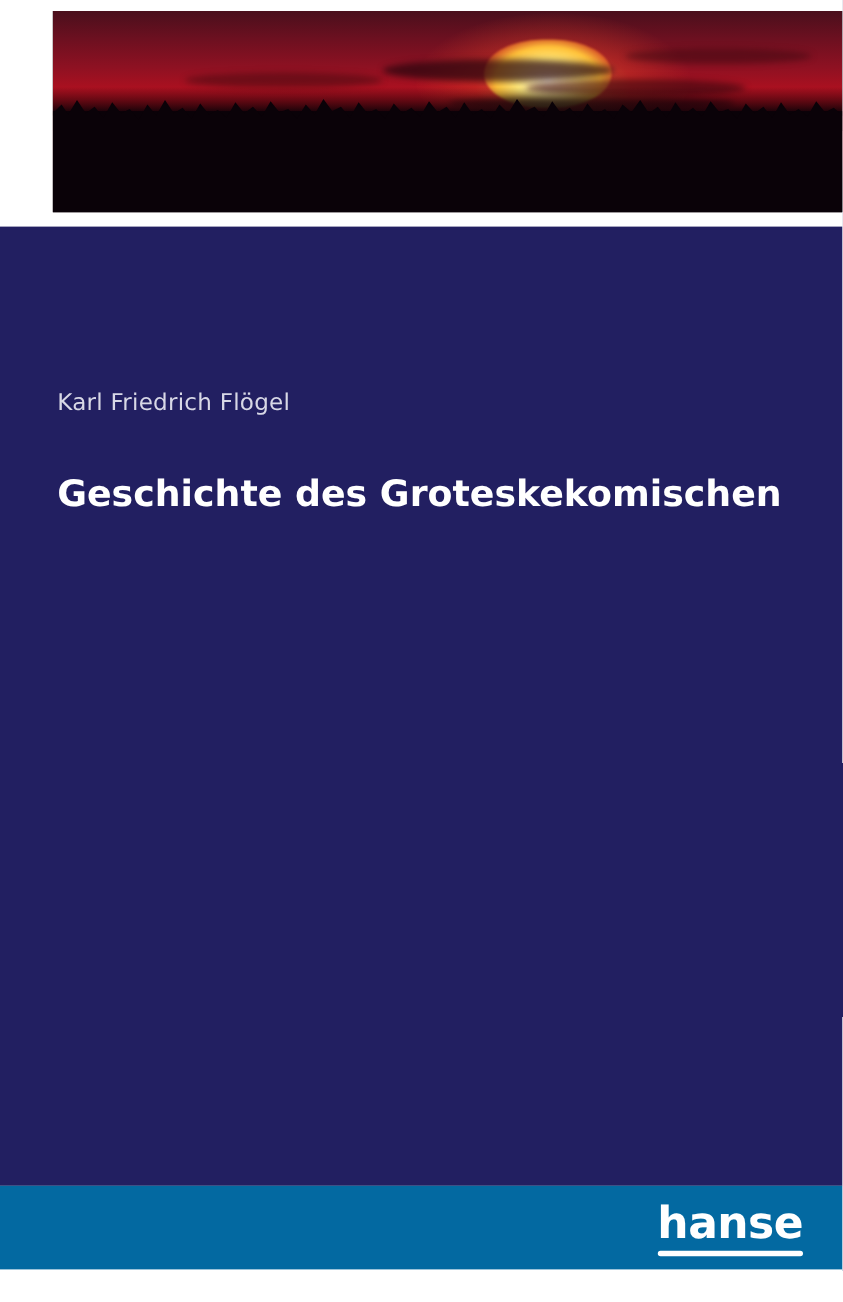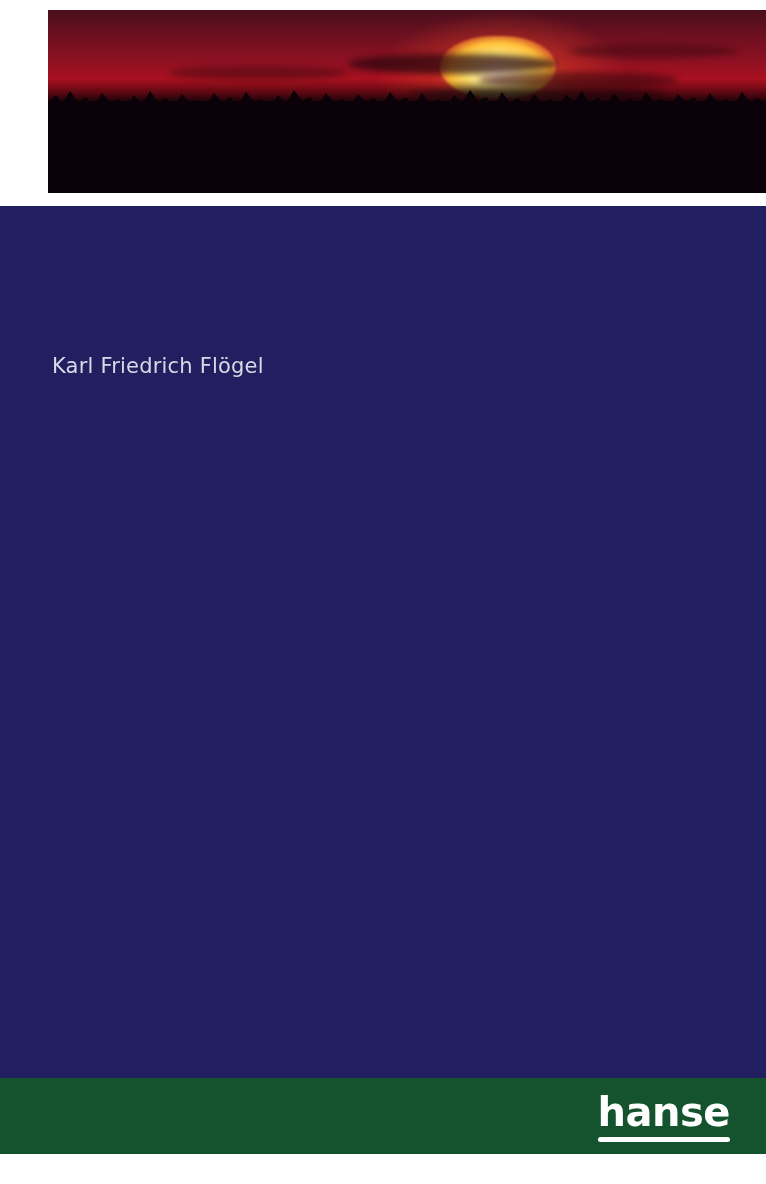--- a/index.html
+++ b/index.html
@@ -134,21 +134,21 @@
     color: #e3e3ee;
     line-height: 1.3;
   }
   
   .footer {
     position: absolute;
     left: 0;
     top: 1078px;
     width: 766px;
     height: 96px;
-    background: #14532d;
+    background: #0369a1;
   }
   .footer-bottom-white {
     position: absolute;
     left: 0;
     top: 1154px;
     width: 766px;
     height: 30px;
     background: #ffffff;
   }
   .logo {
@@ -190,20 +190,21 @@
     <div class="haze"></div>
     <div class="treeline">
       <svg viewBox="0 0 718 46" preserveAspectRatio="none">
         <path fill="#0a0208" d="M0,46 L0,30 L8,22 L14,31 L22,18 L30,30 L38,24 L46,34 L54,20 L62,30 L70,26 L78,36 L86,22 L94,32 L102,18 L110,30 L118,25 L126,35 L134,21 L142,31 L150,27 L158,34 L166,20 L174,30 L182,24 L190,33 L198,19 L206,29 L214,26 L222,35 L230,22 L238,31 L246,17 L254,28 L262,24 L270,34 L278,20 L286,30 L294,26 L302,35 L310,21 L318,30 L326,25 L334,33 L342,19 L350,29 L358,24 L366,34 L374,20 L382,31 L390,26 L398,35 L406,22 L414,30 L422,17 L430,28 L438,24 L446,33 L454,19 L462,30 L470,25 L478,34 L486,21 L494,31 L502,26 L510,35 L518,22 L526,29 L534,18 L542,30 L550,24 L558,34 L566,20 L574,31 L582,25 L590,33 L598,19 L606,29 L614,26 L622,35 L630,21 L638,30 L646,24 L654,34 L662,20 L670,31 L678,26 L686,33 L694,19 L702,29 L710,25 L718,32 L718,46 Z"></path>
       </svg>
     </div>
   </div>
 
   <div class="body-panel">
     <div class="author">Karl Friedrich Flögel</div>
+    <div class="title">Geschichte des Groteskekomischen</div>
   </div>
 
   <div class="footer">
     <div class="logo">
       <div class="logo-text">hanse</div>
       <div class="logo-underline"></div>
     </div>
   </div>
   <div class="footer-bottom-white"></div>
 

